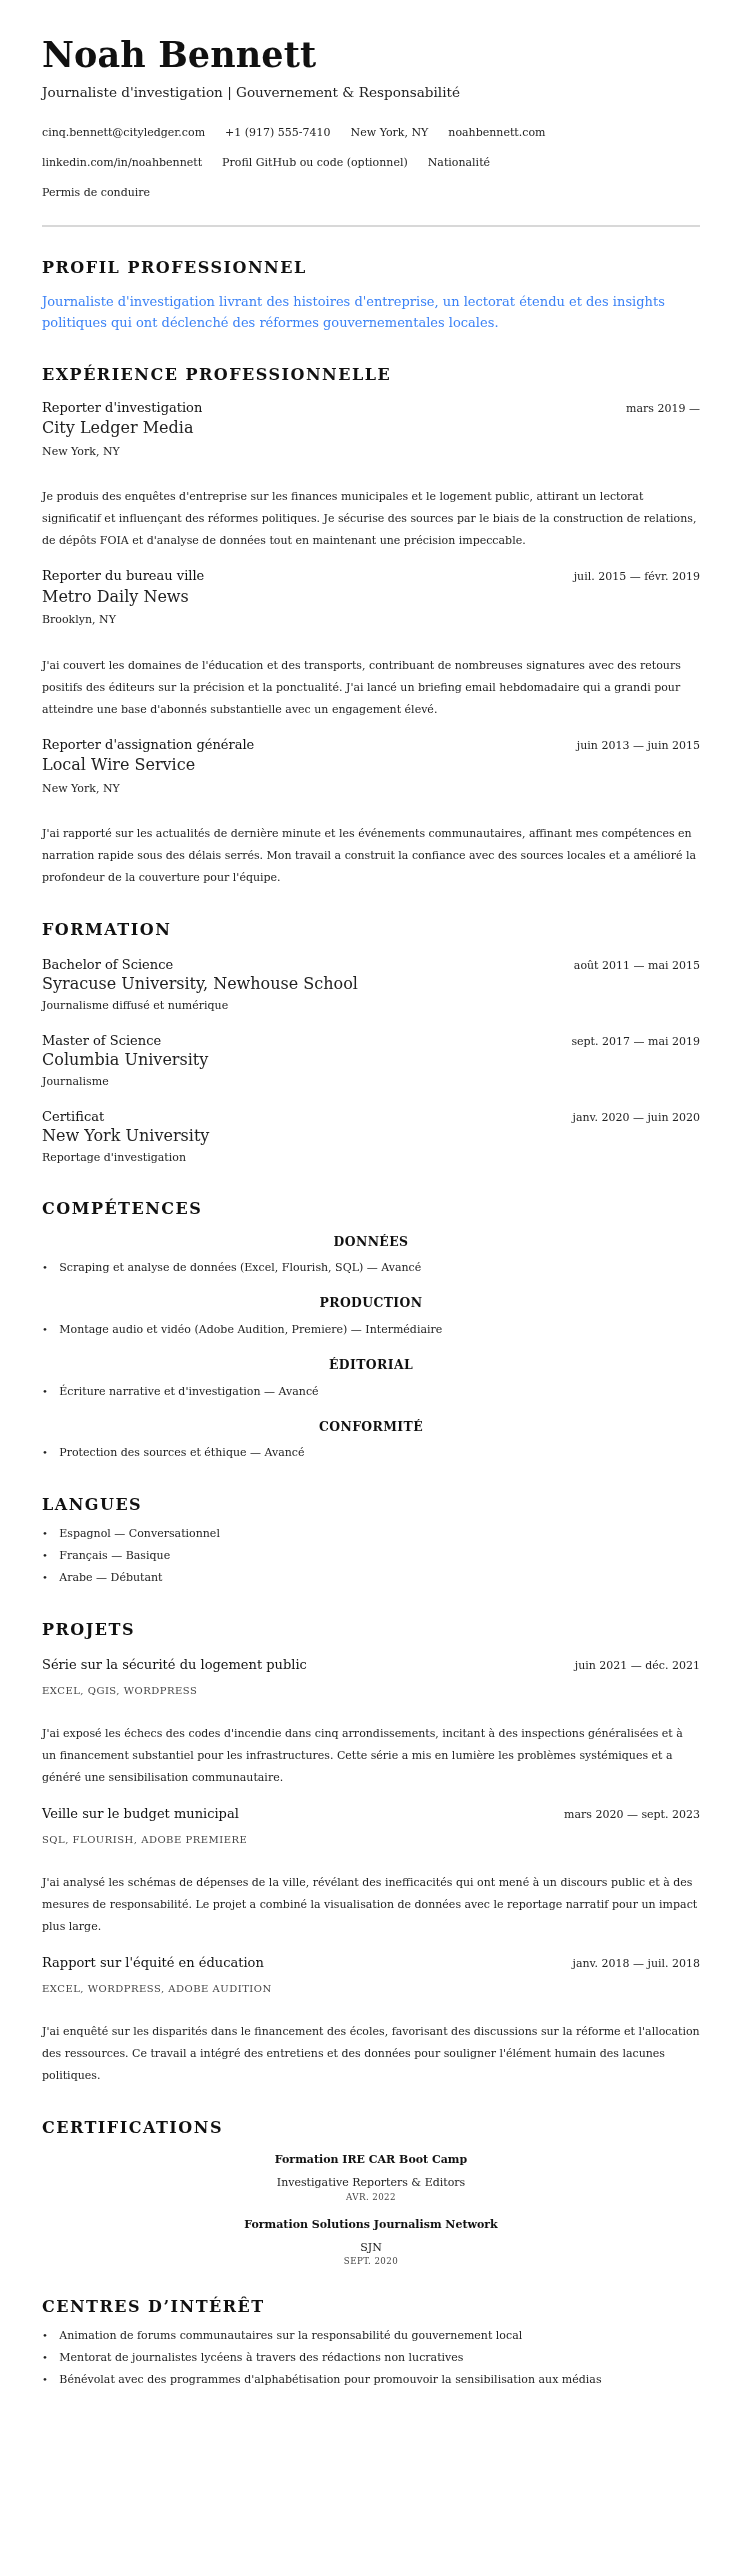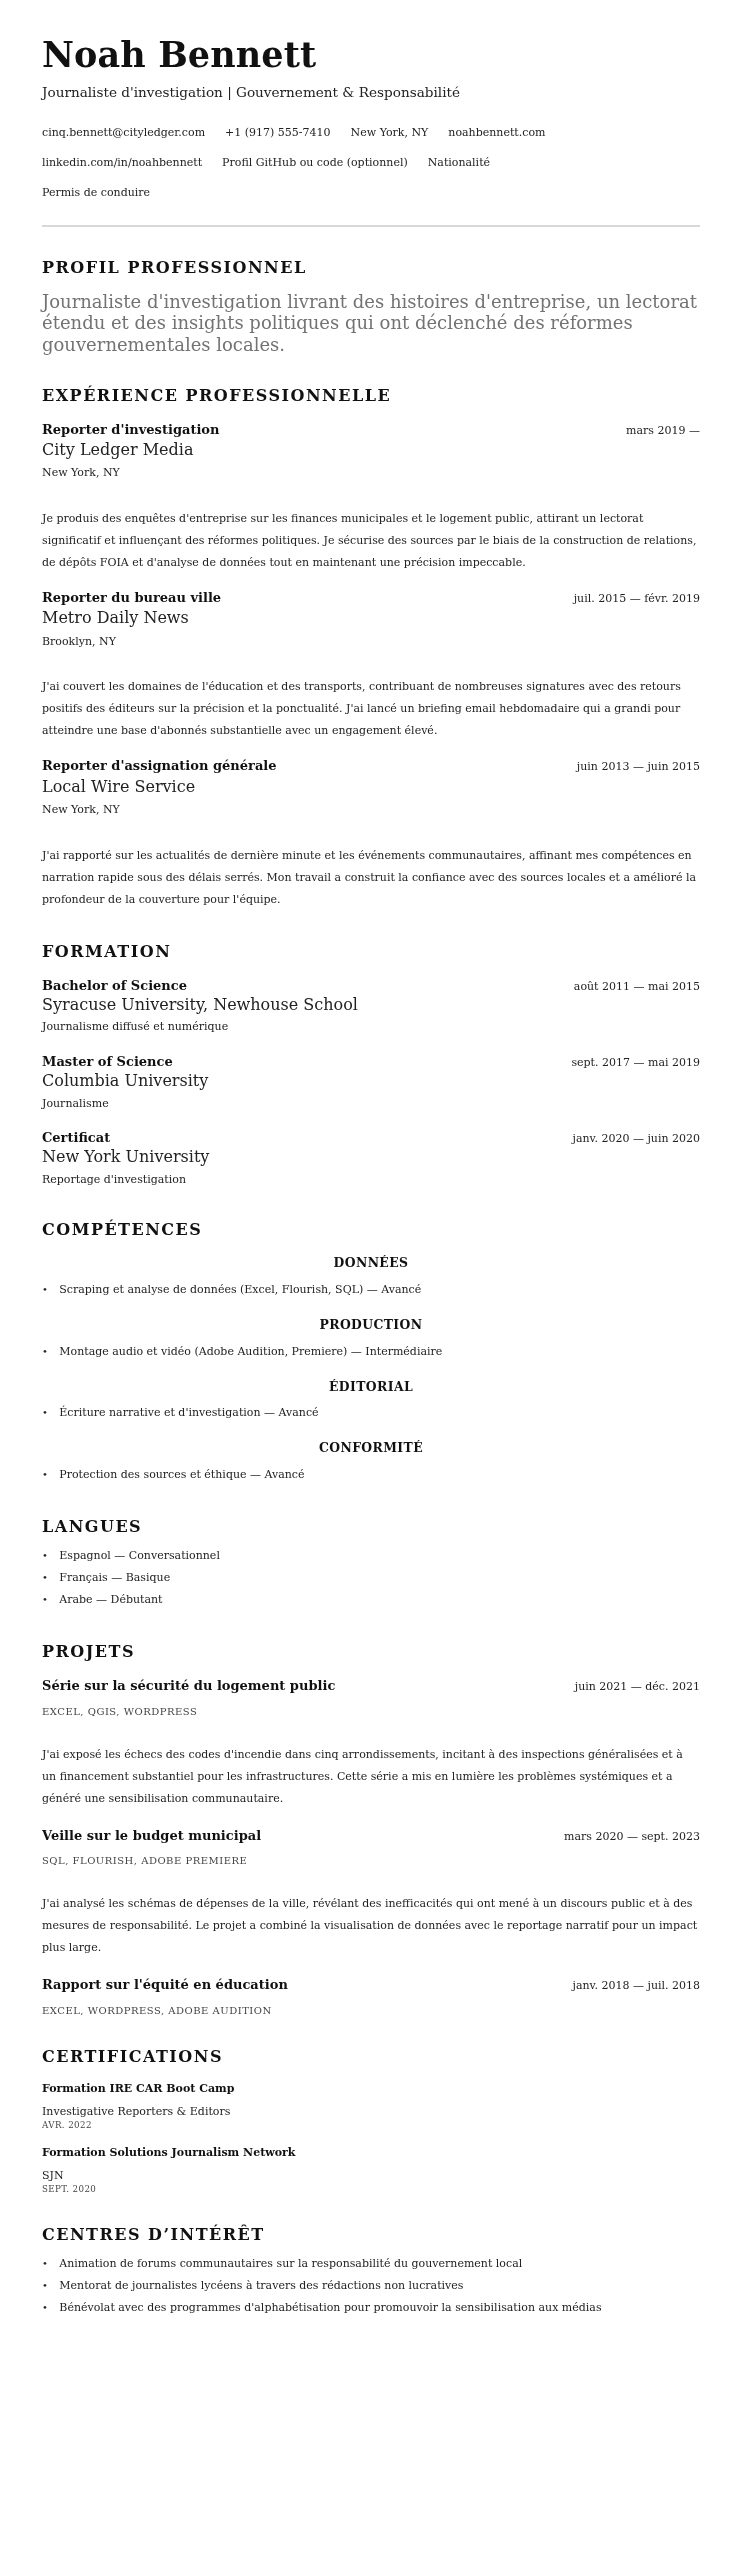--- a/index.html
+++ b/index.html
@@ -12,25 +12,25 @@
   .page { padding: 35px 42px 25px 42px; }
   .name { font-size: 35px; font-weight: bold; color: #111; line-height: 1.15; letter-spacing: 0.1px; }
   .tagline { font-size: 13.6px; color: #222; margin-top: 8.7px; line-height: 1.3; }
   .contacts { margin-top: 16px; display: flex; flex-wrap: wrap; column-gap: 20px; row-gap: 0; max-width: 658px; }
   .contacts span { font-size: 11px; color: #222; line-height: 30px; display: inline-block; }
   .contacts .row-break { flex-basis: 100%; height: 0; }
   .divider { height: 1.9px; background: #d8d8d8; margin-top: 17.3px; }
 
   .section { margin-top: 31px; }
   .section-title { font-size: 16px; font-weight: bold; letter-spacing: 1.5px; text-transform: uppercase; color: #111; line-height: 1.2; }
-  .summary { font-size: 18px; line-height: 21.6px; color: #737373; margin-top: 13.6px; }
+  .summary { font-size: 13px; line-height: 21.6px; color: #3b82f6; margin-top: 13.6px; }
 
   .entry { margin-top: 16px; }
   .entry-head { display: flex; justify-content: space-between; align-items: baseline; }
-  .entry-title { font-size: 13px; font-weight: bold; color: #111; line-height: 1.3; }
+  .entry-title { font-size: 13px; font-weight: normal; color: #111; line-height: 1.3; }
   .entry-date { font-size: 11px; color: #222; white-space: nowrap; }
   .entry-org { font-size: 16px; color: #222; line-height: 18.5px; margin-top: 2.5px; }
   .entry-loc { font-size: 11px; color: #222; line-height: 18.5px; margin-top: 5px; }
   .entry-desc { font-size: 11px; line-height: 22px; color: #222; margin-top: 25px; }
 
   .edu .entry { margin-top: 17.3px; }
   .edu .entry-org { margin-top: 1.2px; }
   .edu .entry-loc { margin-top: 3.7px; }
 
   .skill-group { margin-top: 16px; }
@@ -38,21 +38,21 @@
   ul.bullets { list-style: none; margin-top: 8.7px; }
   ul.bullets li { font-size: 11px; line-height: 22px; color: #222; position: relative; padding-left: 17.3px; }
   ul.bullets li::before { content: "•"; position: absolute; left: 0; top: 0; font-size: 10px; color: #222; }
   .lang-list { margin-top: 13.6px; }
   .lang-list li { line-height: 22px; }
 
   .proj .entry { margin-top: 17.3px; }
   .tech { font-size: 10px; color: #444; letter-spacing: 0.5px; text-transform: uppercase; margin-top: 11px; }
   .proj .entry-desc { margin-top: 27px; }
 
-  .cert { margin-top: 16px; }
+  .cert { margin-top: 16px; text-align: center; }
   .cert-name { font-size: 11px; font-weight: bold; color: #111; line-height: 1.3; }
   .cert-issuer { font-size: 11px; color: #222; margin-top: 8.7px; line-height: 1.3; }
   .cert-date { font-size: 8.7px; color: #444; letter-spacing: 0.4px; text-transform: uppercase; margin-top: 1px; }
 
   .interests li { padding-left: 0; text-indent: 0; }
   .interests li::before { position: static; margin-right: 12.4px; }
 </style>
 </head>
 <body>
 
@@ -204,20 +204,21 @@
       <div class="tech">SQL, FLOURISH, ADOBE PREMIERE</div>
       <p class="entry-desc">J'ai analysé les schémas de dépenses de la ville, révélant des inefficacités qui ont mené à un discours public et à des mesures de responsabilité. Le projet a combiné la visualisation de données avec le reportage narratif pour un impact plus large.</p>
     </div>
 
     <div class="entry">
       <div class="entry-head">
         <div class="entry-title">Rapport sur l'équité en éducation</div>
         <div class="entry-date">janv. 2018 — juil. 2018</div>
       </div>
       <div class="tech">EXCEL, WORDPRESS, ADOBE AUDITION</div>
+      <p class="entry-desc">J'ai enquêté sur les disparités dans le financement des écoles, favorisant des discussions sur la réforme et l'allocation des ressources. Ce travail a intégré des entretiens et des données pour souligner l'élément humain des lacunes politiques.</p>
     </div>
   </section>
 
   <section class="section">
     <h2 class="section-title">CERTIFICATIONS</h2>
 
     <div class="cert">
       <div class="cert-name">Formation IRE CAR Boot Camp</div>
       <div class="cert-issuer">Investigative Reporters &amp; Editors</div>
       <div class="cert-date">AVR. 2022</div>

